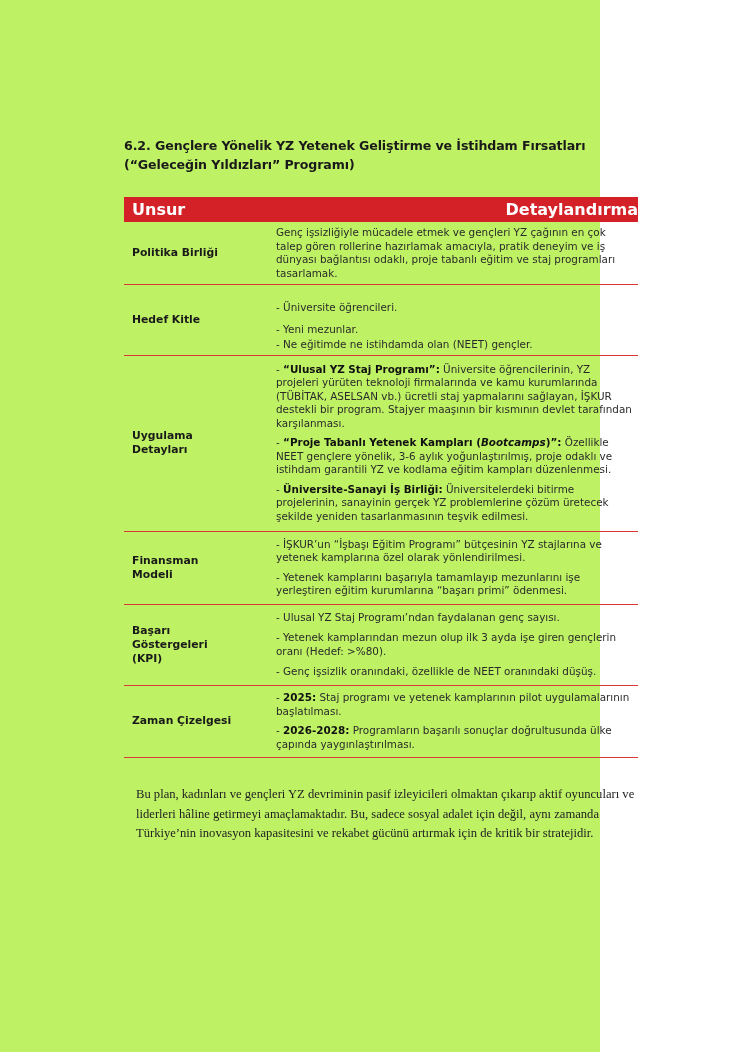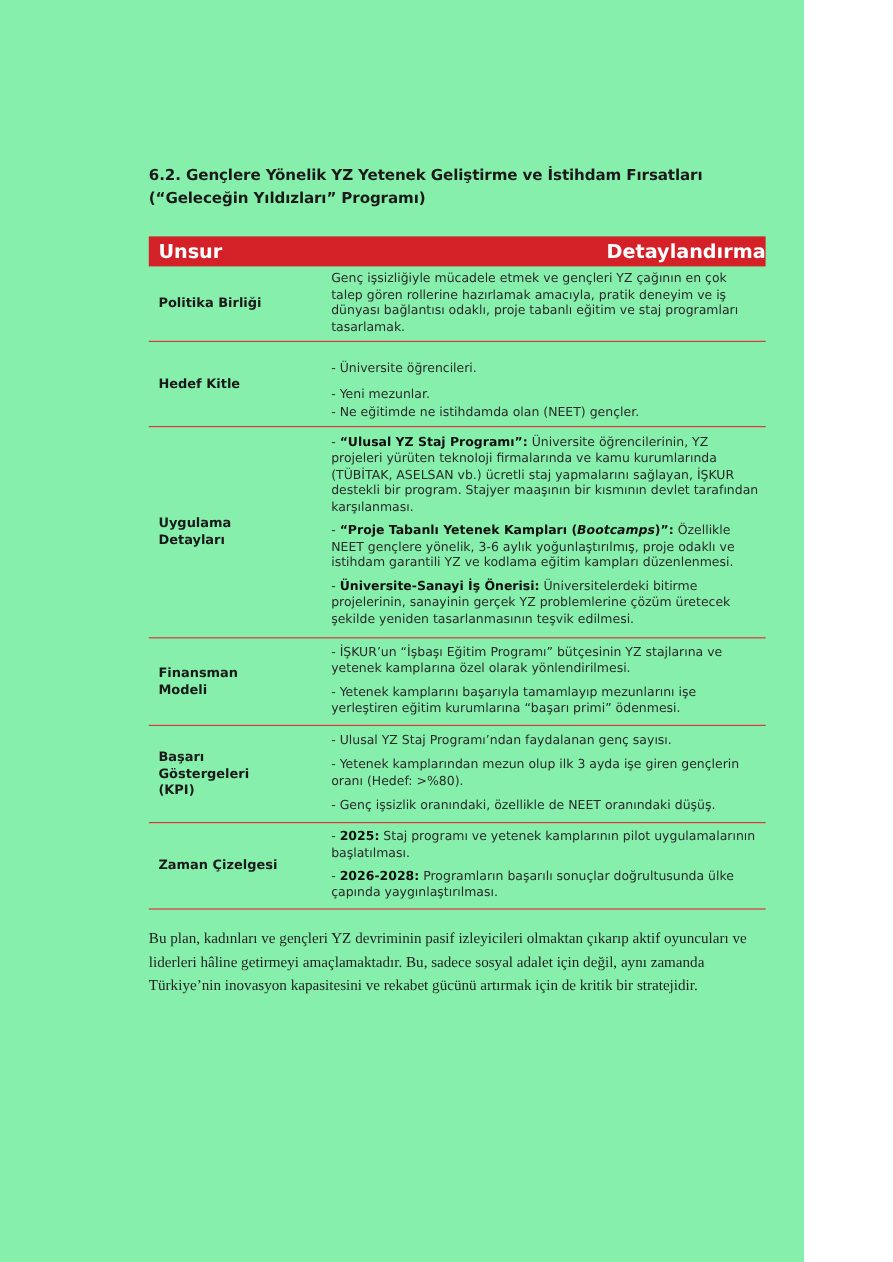--- a/index.html
+++ b/index.html
@@ -1,17 +1,17 @@
 <!DOCTYPE html>
 <html><head>
 <meta charset="utf-8">
 <style>
   html, body { margin: 0; padding: 0; background: #ffffff; }
   body { width: 744px; height: 1052px; position: relative; overflow: hidden; }
-  .page { position: absolute; left: 0; top: 0; width: 670px; height: 1052px; background: #86efac; }
+  .page { position: absolute; left: 0; top: 0; width: 600px; height: 1052px; background: #bef264; }
   .section-title {
     position: absolute; left: 124px; top: 136px; width: 520px;
     font-family: "DejaVu Sans", sans-serif; font-weight: bold;
     font-size: 12.6px; line-height: 19px; color: #1a1a1a; margin: 0;
     letter-spacing: -0.1px;
   }
   table.grid {
     position: absolute; left: 124px; top: 197px; width: 514px;
     border-collapse: collapse;
     font-family: "DejaVu Sans", sans-serif; color: #222;
@@ -28,21 +28,21 @@
   table.grid td.unsur {
     width: 103px; padding: 0 0 0 8px; font-weight: bold; font-size: 10.8px; line-height: 14px; color: #1a1a1a;
   }
   table.grid td.detail { padding: 4px 4px 4px 11px; color: #2a2a2a; }
   .item { margin: 0 0 6px 0; }
   .item:last-child { margin-bottom: 0; }
   .item b { font-weight: bold; color: #111; }
   .item i { font-style: italic; }
   .closing {
     position: absolute; left: 124px; top: 773px; width: 520px;
-    font-family: "Liberation Serif", serif; font-size: 12.6px; line-height: 19.5px; color: #222; margin: 0;
+    font-family: "Liberation Serif", serif; font-size: 12.6px; line-height: 19.5px; color: #222; margin: 12px;
   }
 </style>
 </head>
 <body>
 
 <div class="page">
 
   <h2 class="section-title">6.2. Gençlere Yönelik YZ Yetenek Geliştirme ve İstihdam Fırsatları (“Geleceğin Yıldızları” Programı)</h2>
 
   <table class="grid">
@@ -68,21 +68,21 @@
           <div class="item" style="margin-bottom:2px">- Yeni mezunlar.</div>
           <div class="item">- Ne eğitimde ne istihdamda olan (NEET) gençler.</div>
         </td>
       </tr>
 
       <tr style="height:176px">
         <td class="unsur" style="padding-right:20px">Uygulama Detayları</td>
         <td class="detail">
           <div class="item"><span>- </span><b>“Ulusal YZ Staj Programı”:</b><span> Üniversite öğrencilerinin, YZ projeleri yürüten teknoloji firmalarında ve kamu kurumlarında (TÜBİTAK, ASELSAN vb.) ücretli staj yapmalarını sağlayan, İŞKUR destekli bir program. Stajyer maaşının bir kısmının devlet tarafından karşılanması.</span></div>
           <div class="item"><span>- </span><b><span>“Proje Tabanlı Yetenek Kampları (</span><i>Bootcamps</i><span>)”:</span></b><span> Özellikle NEET gençlere yönelik, 3-6 aylık yoğunlaştırılmış, proje odaklı ve istihdam garantili YZ ve kodlama eğitim kampları düzenlenmesi.</span></div>
-          <div class="item"><span>- </span><b>Üniversite-Sanayi İş Önerisi:</b><span> Üniversitelerdeki bitirme projelerinin, sanayinin gerçek YZ problemlerine çözüm üretecek şekilde yeniden tasarlanmasının teşvik edilmesi.</span></div>
+          <div class="item"><span>- </span><b>Üniversite-Sanayi İş Birliği:</b><span> Üniversitelerdeki bitirme projelerinin, sanayinin gerçek YZ problemlerine çözüm üretecek şekilde yeniden tasarlanmasının teşvik edilmesi.</span></div>
         </td>
       </tr>
 
       <tr style="height:73px">
         <td class="unsur" style="padding-right:30px">Finansman Modeli</td>
         <td class="detail">
           <div class="item">- İŞKUR’un “İşbaşı Eğitim Programı” bütçesinin YZ stajlarına ve yetenek kamplarına özel olarak yönlendirilmesi.</div>
           <div class="item">- Yetenek kamplarını başarıyla tamamlayıp mezunlarını işe yerleştiren eğitim kurumlarına “başarı primi” ödenmesi.</div>
         </td>
       </tr>

